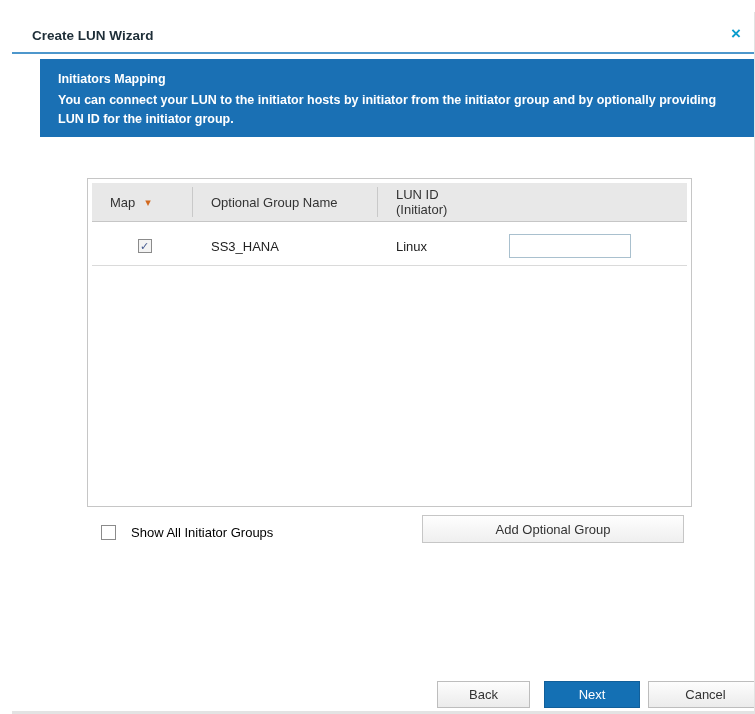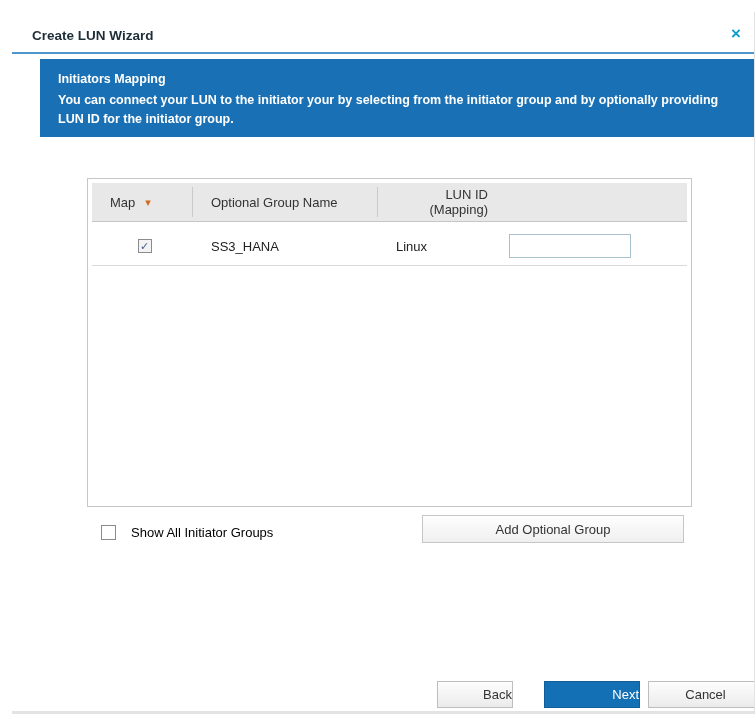--- a/index.html
+++ b/index.html
@@ -37,21 +37,21 @@
   .tbl {
     position: absolute; left: 75px; top: 166px; width: 605px; height: 329px;
     border: 1px solid #c6c6c6; background: #fff;
   }
   .thead {
     display: grid; grid-template-columns: 105px 185px 110px 1fr;
     height: 39px; background: #e8e8e8; border-bottom: 1px solid #c6c6c6;
   }
   .th {
     display: flex; align-items: center; padding-left: 10px;
-    font-size: 13px; color: #333; border-right: 1px solid #c9c9c9; text-align: right;
+    font-size: 13px; color: #333; border-right: 1px solid #c9c9c9;
   }
   .th:last-child { border-right: none; }
   .sort-caret { color: #d2691e; margin-left: 6px; font-size: 11px; }
 
   .trow {
     display: grid; grid-template-columns: 105px 185px 110px 1fr;
     height: 40px; border-bottom: 1px solid #dadada; align-items: center;
   }
   .cell { padding-left: 10px; font-size: 13px; color: #222; }
   .cell-map { display: flex; justify-content: center; padding-left: 0; }
@@ -81,51 +81,51 @@
     font-size: 13px; color: #333; cursor: pointer;
     font-family: "Liberation Sans", sans-serif;
   }
 
   
   .btn {
     position: absolute; top: 669px; height: 27px;
     font-size: 13px; cursor: pointer;
     font-family: "Liberation Sans", sans-serif;
   }
-  .btn-back { left: 425px; width: 76px; background: linear-gradient(#fdfdfd, #ebebeb); border: 1px solid #bdbdbd; color: #333; text-align: right; }
-  .btn-next { left: 532px; width: 96px; background: #1470b4; border: 1px solid #115f9a; color: #fff; text-align: right; }
+  .btn-back { left: 425px; width: 93px; background: linear-gradient(#fdfdfd, #ebebeb); border: 1px solid #bdbdbd; color: #333; }
+  .btn-next { left: 532px; width: 96px; background: #1470b4; border: 1px solid #115f9a; color: #fff; }
   .btn-cancel { left: 636px; width: 115px; background: linear-gradient(#fdfdfd, #ebebeb); border: 1px solid #bdbdbd; color: #333; }
 
   
   .right-strip { position: absolute; right: 0; top: 0; width: 5px; height: 714px; background: #e3e3e3; }
   .bottom-strip { position: absolute; left: 0; bottom: 0; width: 755px; height: 7px; background: #e3e3e3; }
 </style>
 </head>
 <body>
 
 <div class="titlebar">
   <span class="dlg-title">Create LUN Wizard</span>
   <span class="close-x">×</span>
 </div>
 
 <div class="accent-line"></div>
 
 <div class="banner">
   <div class="banner-heading">Initiators Mapping</div>
-  <div class="banner-desc">You can connect your LUN to the initiator your by selecting from the initiator group and by optionally providing LUN ID for the initiator group.</div>
+  <div class="banner-desc">You can connect your LUN to the initiator hosts by initiator from the initiator group and by optionally providing LUN ID for the initiator group.</div>
 </div>
 
 <div class="tbl">
   <div class="thead">
     <div class="th">
       <span>Map</span>
       <span class="sort-caret">▾</span>
     </div>
     <div class="th">Optional Group Name</div>
-    <div class="th">LUN ID (Mapping)</div>
+    <div class="th">LUN ID (Initiator)</div>
   </div>
 
   <div class="trow">
     <div class="cell cell-map">
       <div class="cbx">
         <span>✓</span>
       </div>
     </div>
     <div class="cell">SS3_HANA</div>
     <div class="cell">Linux</div>

